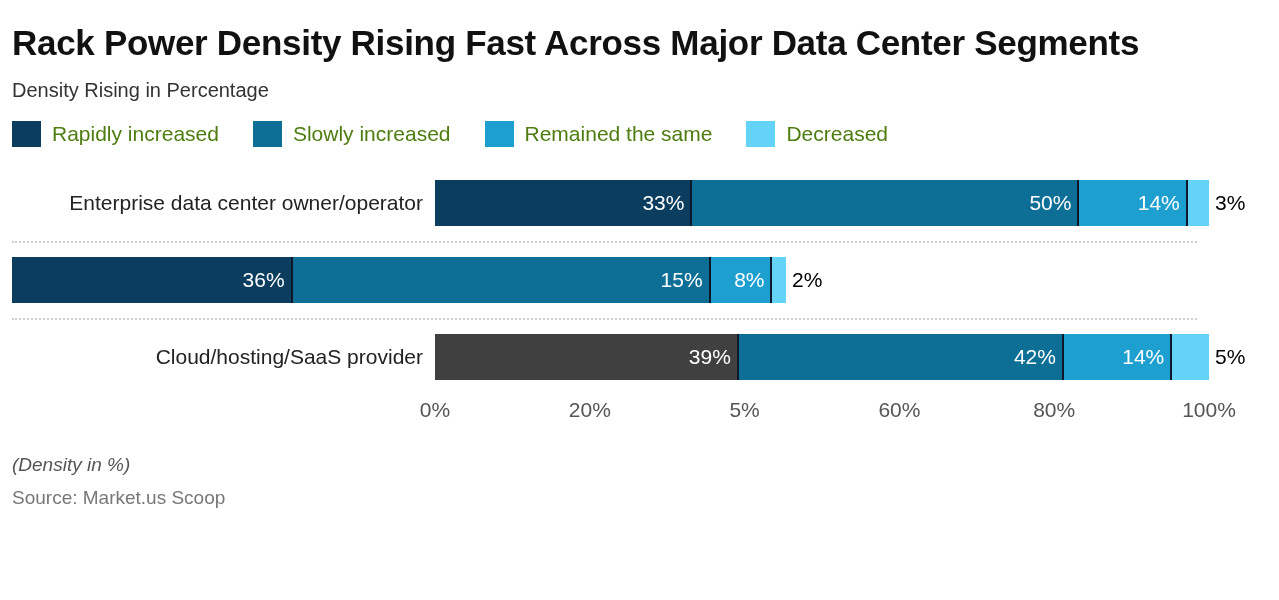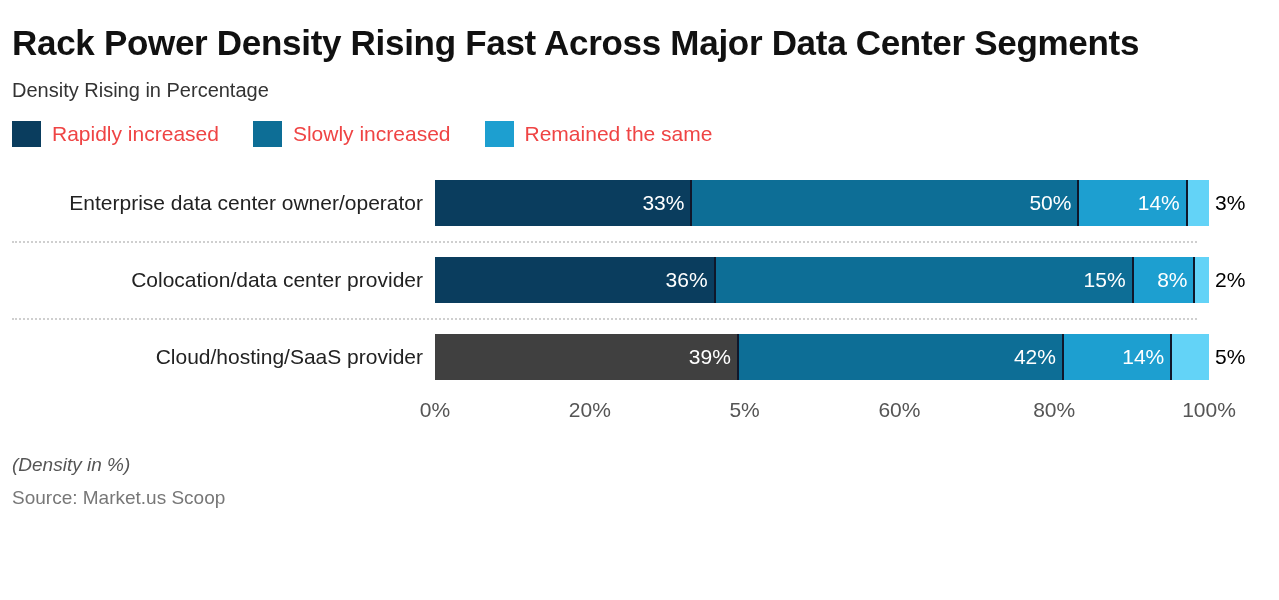--- a/index.html
+++ b/index.html
@@ -52,21 +52,21 @@
     align-items: center;
     gap: 11px;
   }
   .legend-swatch {
     width: 29px;
     height: 26px;
     flex: 0 0 auto;
   }
   .legend-label {
     font-size: 21px;
-    color: #ef4444;
+    color: #4d7c0f;
     white-space: nowrap;
   }
   
   .plot {
     position: relative;
     margin-top: 21px;
   }
   .row {
     position: relative;
     display: flex;
@@ -172,20 +172,24 @@
         <span class="legend-label">Rapidly increased</span>
       </div>
       <div class="legend-item">
         <span class="legend-swatch" style="background: rgb(13, 110, 150);"></span>
         <span class="legend-label">Slowly increased</span>
       </div>
       <div class="legend-item">
         <span class="legend-swatch" style="background: rgb(29, 159, 208);"></span>
         <span class="legend-label">Remained the same</span>
       </div>
+      <div class="legend-item">
+        <span class="legend-swatch" style="background: rgb(99, 211, 247);"></span>
+        <span class="legend-label">Decreased</span>
+      </div>
     </div>
 
   <div class="plot" id="plot">
       <div class="row">
         <div class="row-label">Enterprise data center owner/operator</div>
         <div class="bar">
           <div class="seg" style="width: 33%; background: rgb(10, 61, 94);">
             <span class="seg-label">33%</span>
           </div>
           <div class="seg" style="width: 50%; background: rgb(13, 110, 150);">
@@ -194,21 +198,20 @@
           <div class="seg" style="width: 14%; background: rgb(29, 159, 208);">
             <span class="seg-label">14%</span>
           </div>
           <div class="seg last" style="width: 3%; background: rgb(99, 211, 247);">
             <span class="seg-label">3%</span>
           </div>
         </div>
       </div>
       <div class="row-sep"></div>
       <div class="row">
-        <div class="row-label">Colocation/data center provider</div>
         <div class="bar">
           <div class="seg" style="width: 36%; background: rgb(10, 61, 94);">
             <span class="seg-label">36%</span>
           </div>
           <div class="seg" style="width: 54%; background: rgb(13, 110, 150);">
             <span class="seg-label">15%</span>
           </div>
           <div class="seg" style="width: 8%; background: rgb(29, 159, 208);">
             <span class="seg-label">8%</span>
           </div>

